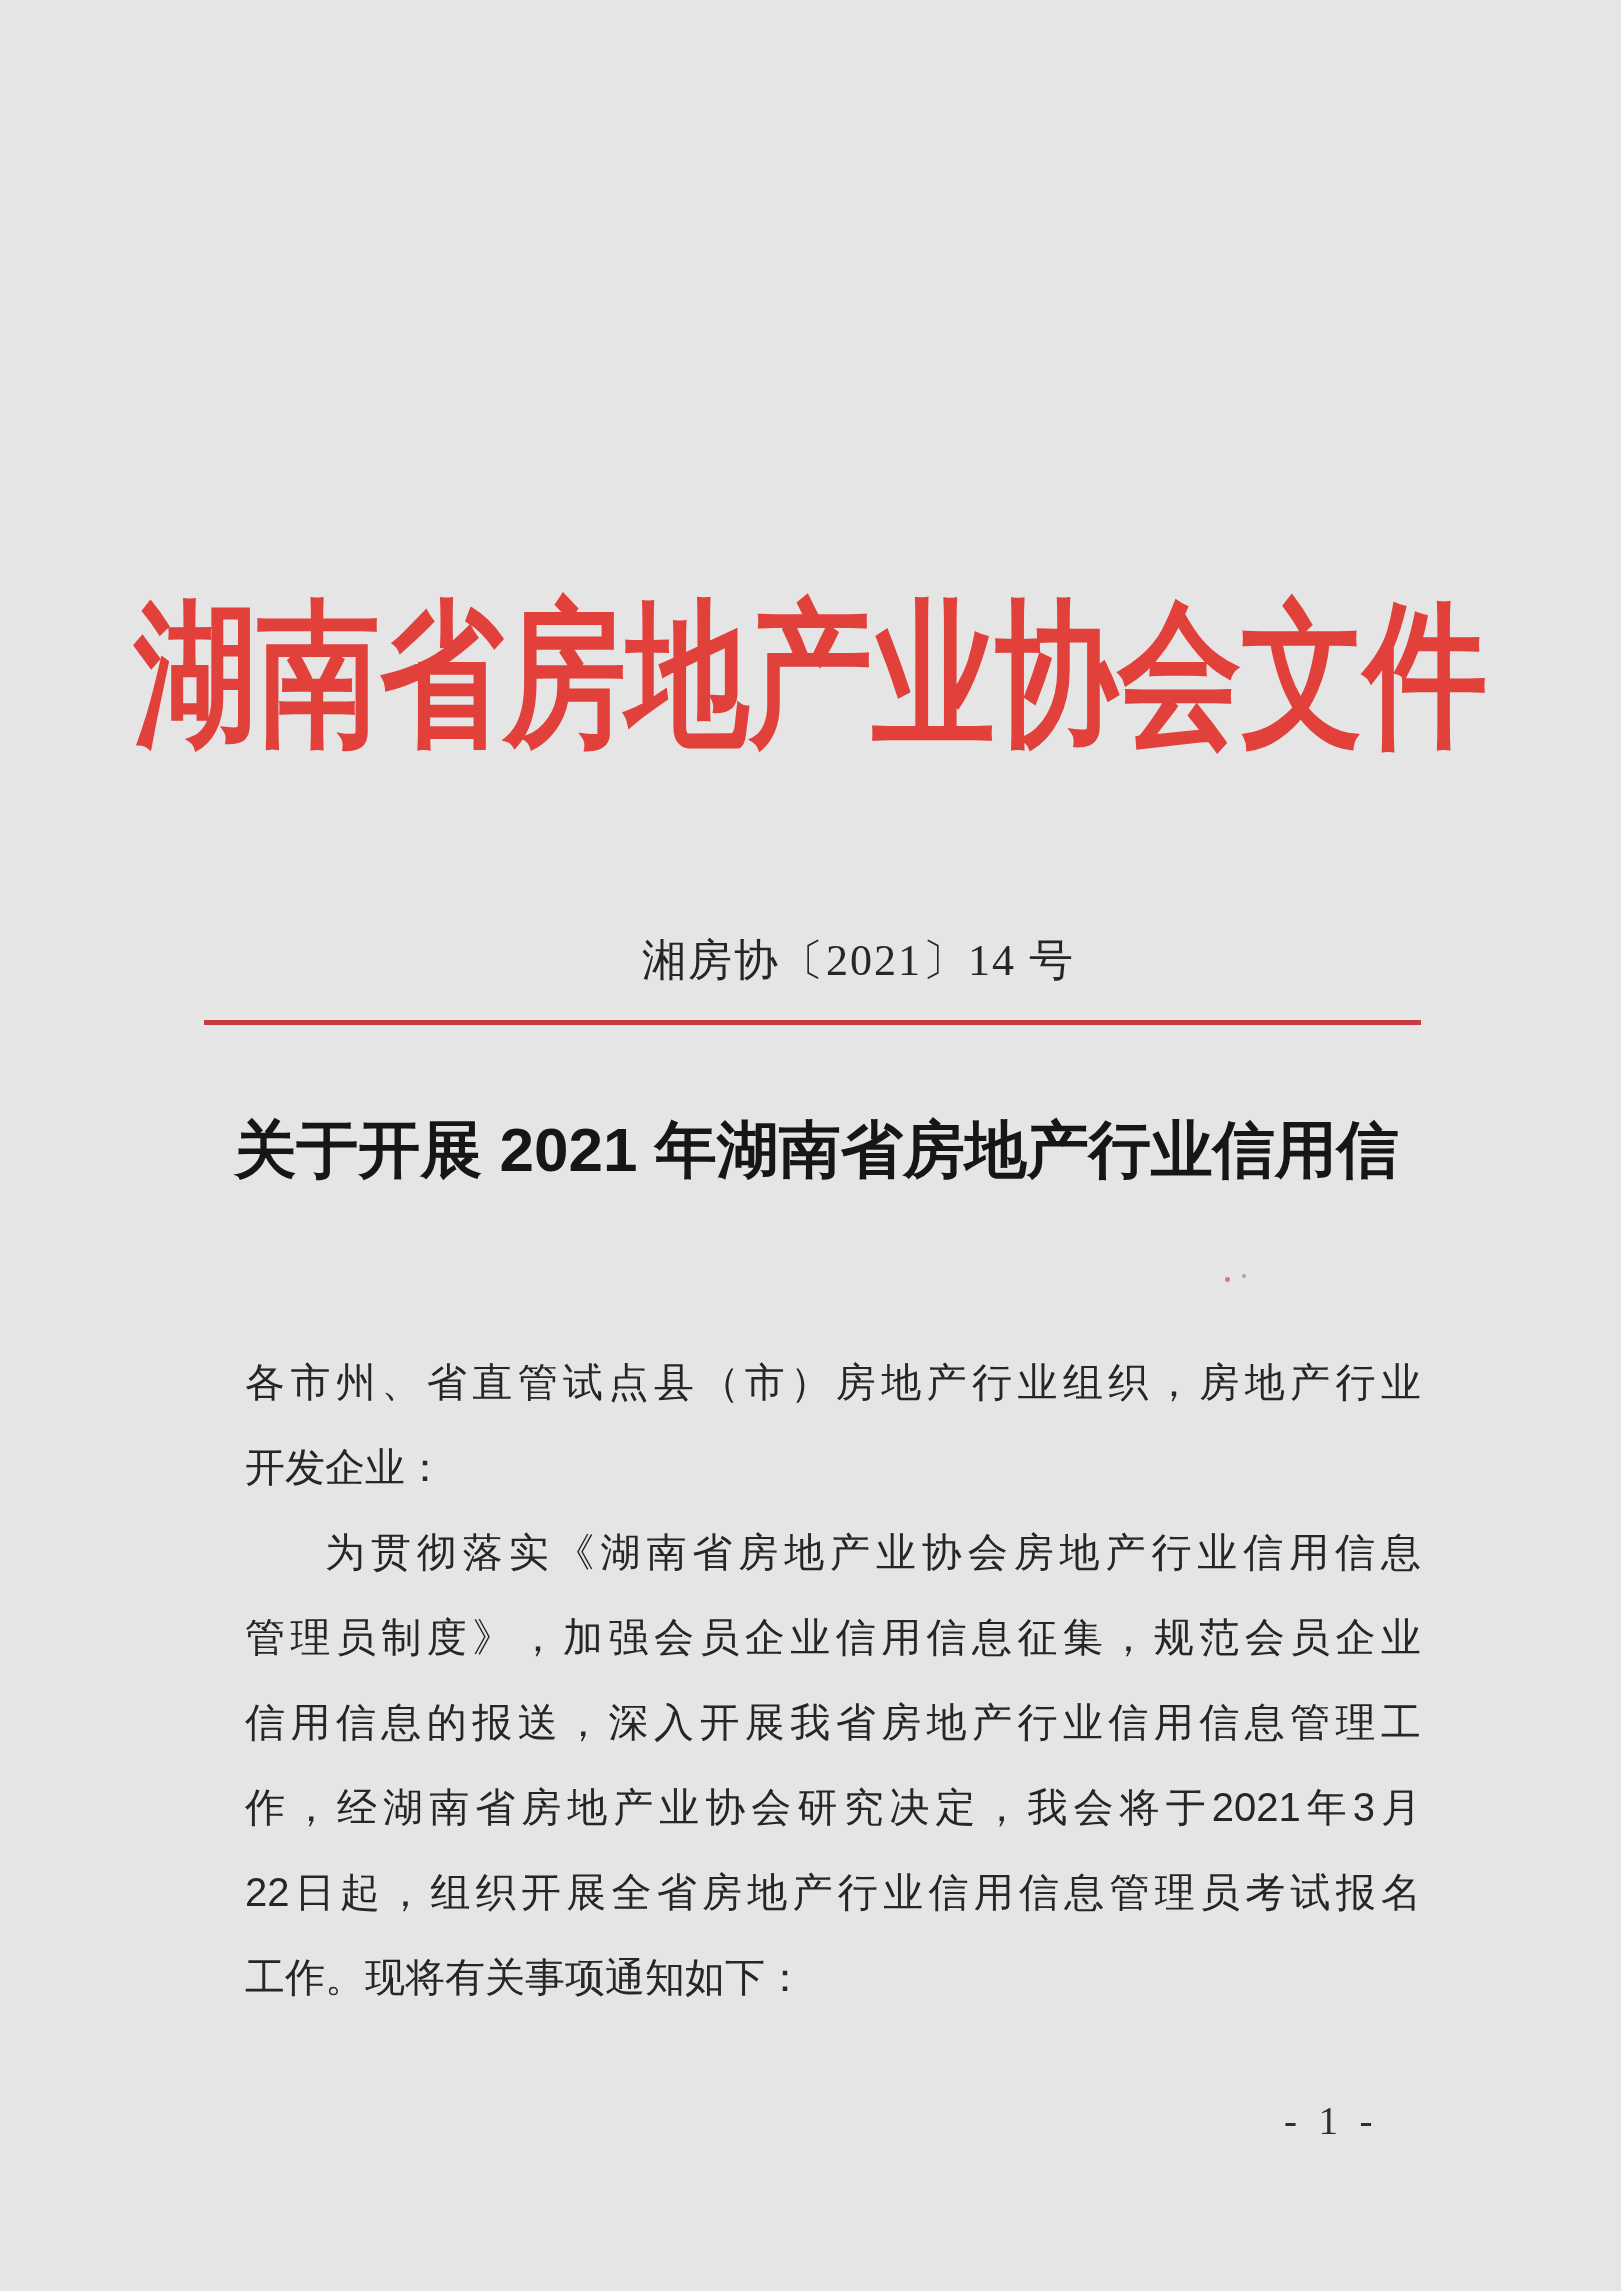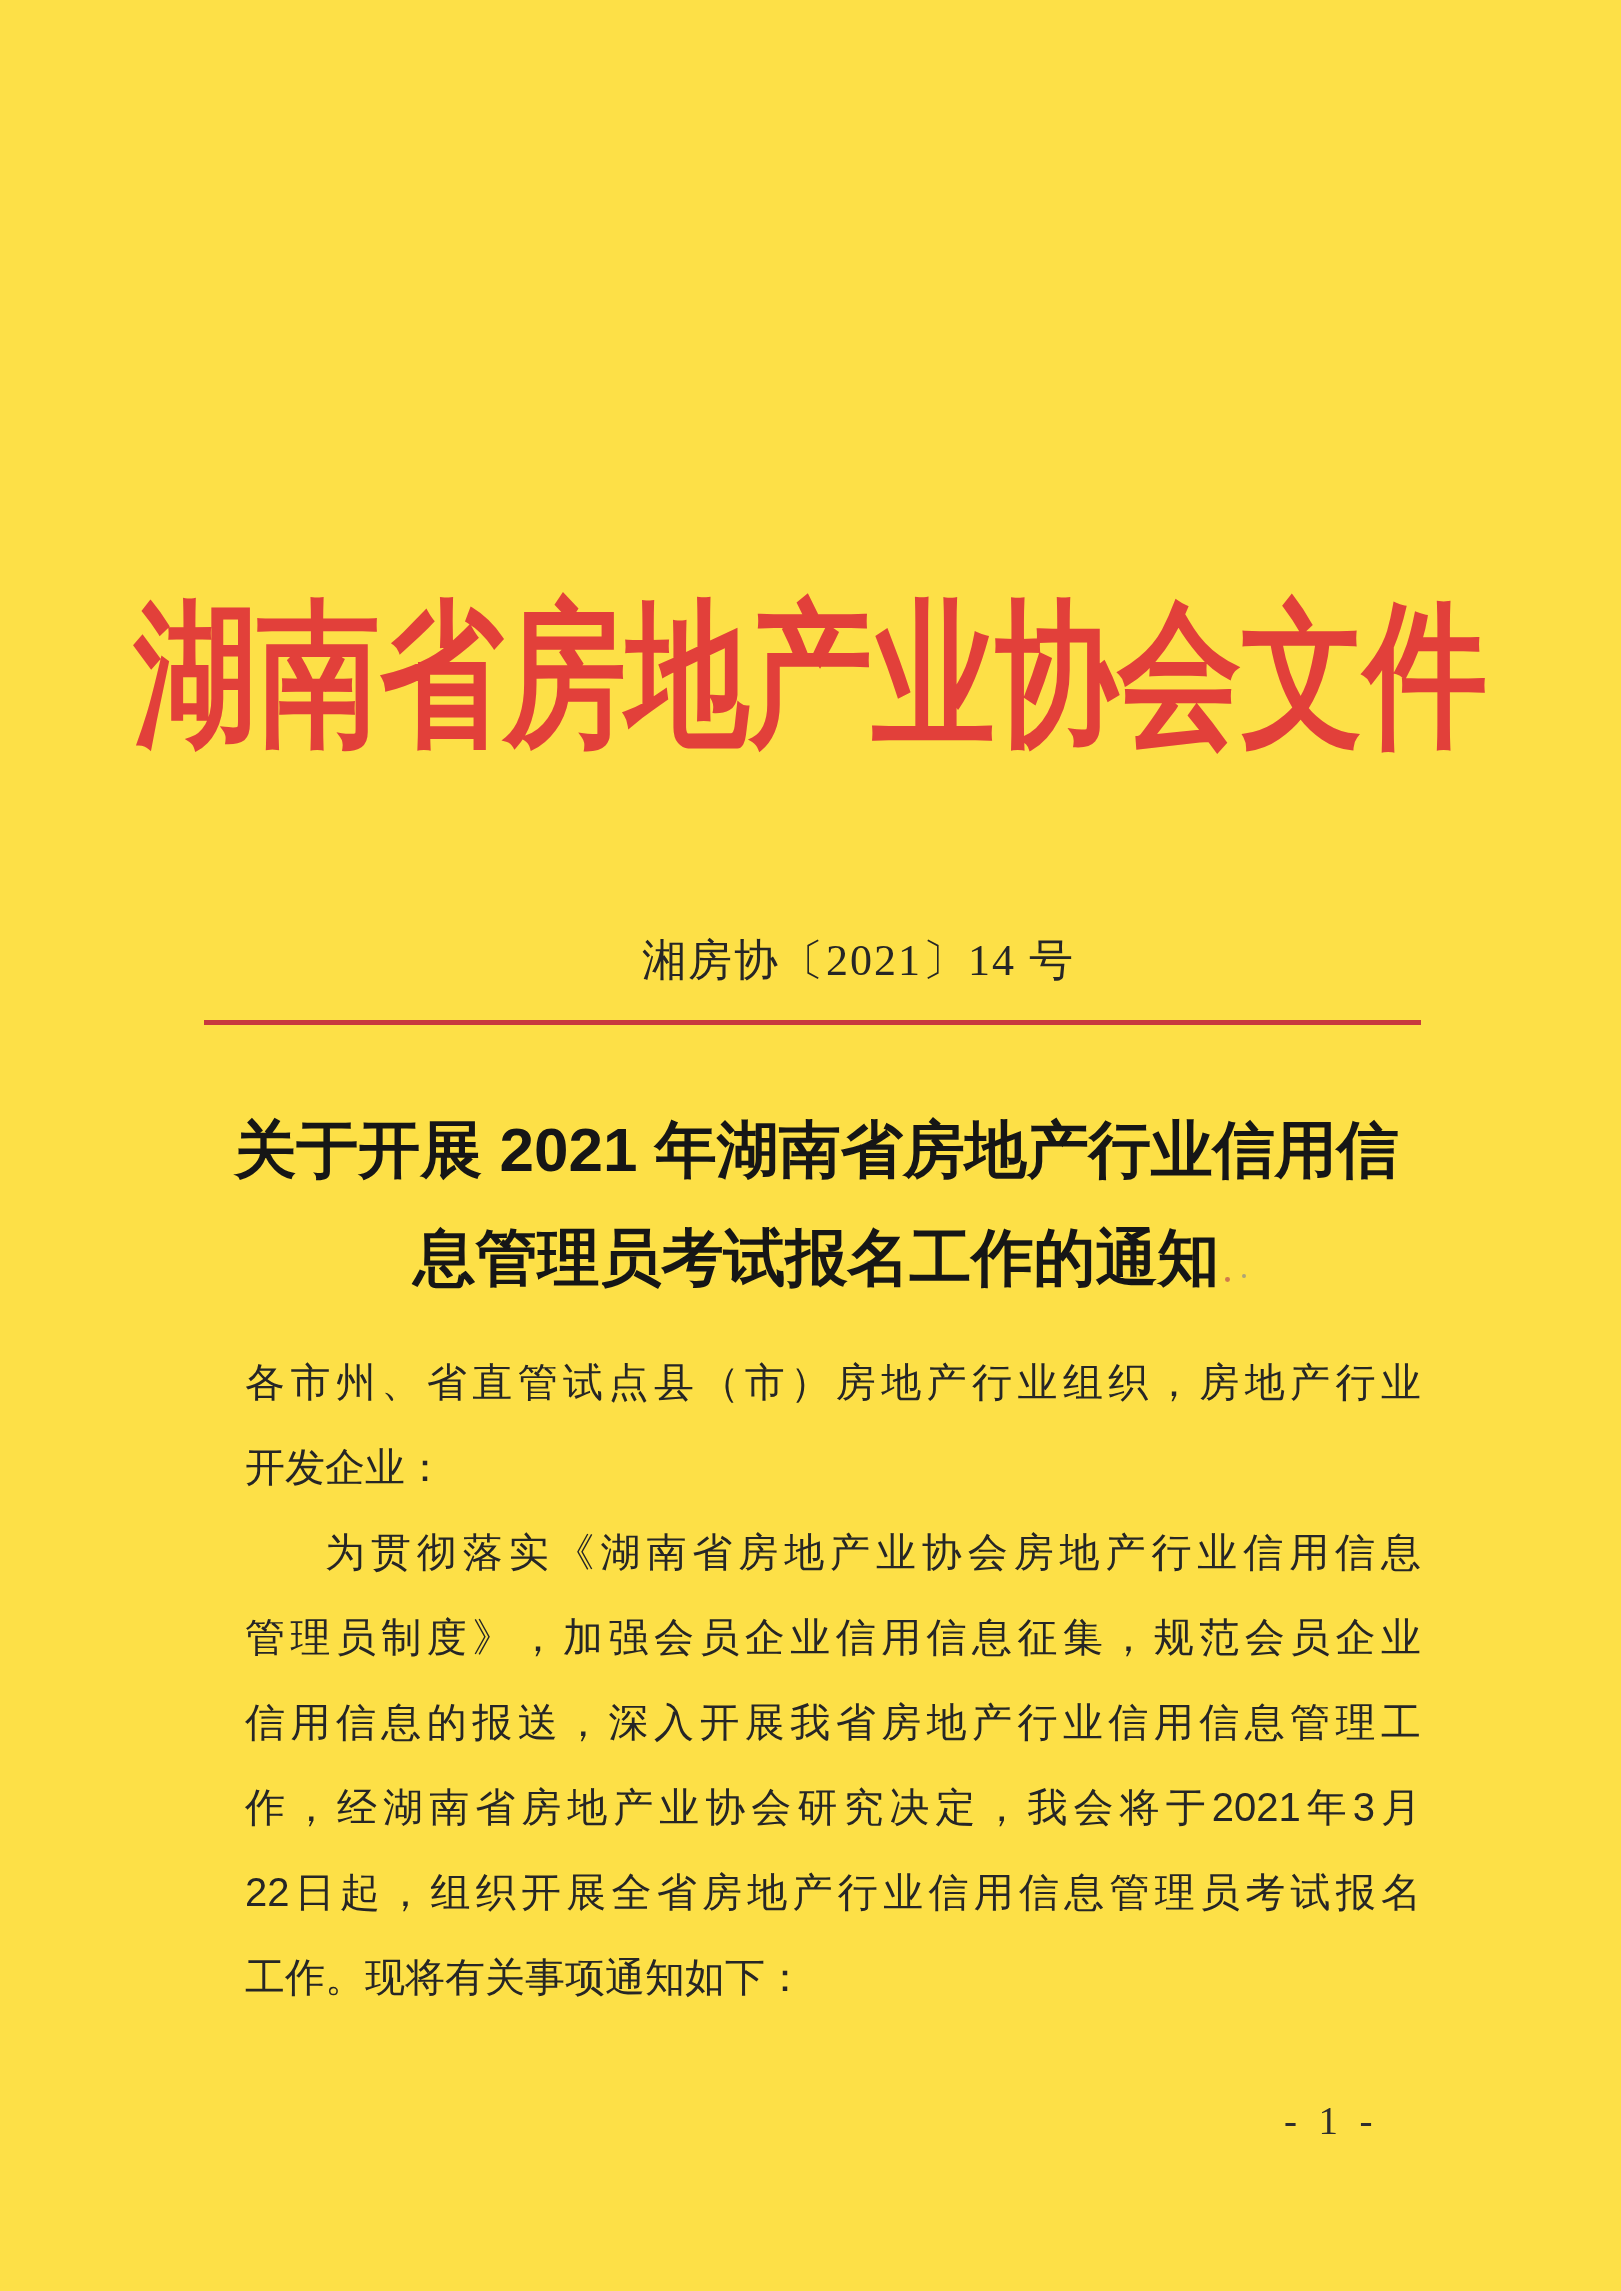--- a/index.html
+++ b/index.html
@@ -2,21 +2,21 @@
 <html style="--masthead-red: #e2403a; --rule-red: #c73a3e; --ink: #262626;"><head>
 <meta charset="utf-8">
 <style>
   * { box-sizing: border-box; }
   html, body { margin: 0; padding: 0; background: #ffffff; }
 
   .page {
     position: relative;
     width: 1621px;
     height: 2292px;
-    background: #fde047;
+    background: #e5e5e5;
     overflow: hidden;
     color: var(--ink, #262626);
   }
 
   
   .masthead {
     position: absolute;
     top: 588px;
     left: 0;
     width: 100%;
@@ -118,21 +118,20 @@
 <div class="page">
 
   <div class="masthead">湖南省房地产业协会文件</div>
 
   <div class="doc-number">湘房协〔2021〕14 号</div>
 
   <div class="red-rule"></div>
 
   <h1 class="title">
     <span class="t-line">关于开展 2021 年湖南省房地产行业信用信</span>
-    <span class="t-line">息管理员考试报名工作的通知</span>
   </h1>
 
   <div class="body-text">
     <div class="line stretch">各市州、省直管试点县（市）房地产行业组织，房地产行业</div>
     <div class="line plain">开发企业：</div>
     <div class="line stretch indent">为贯彻落实《湖南省房地产业协会房地产行业信用信息</div>
     <div class="line stretch">管理员制度》，加强会员企业信用信息征集，规范会员企业</div>
     <div class="line stretch">信用信息的报送，深入开展我省房地产行业信用信息管理工</div>
     <div class="line stretch">作，经湖南省房地产业协会研究决定，我会将于2021年3月</div>
     <div class="line stretch">22日起，组织开展全省房地产行业信用信息管理员考试报名</div>

